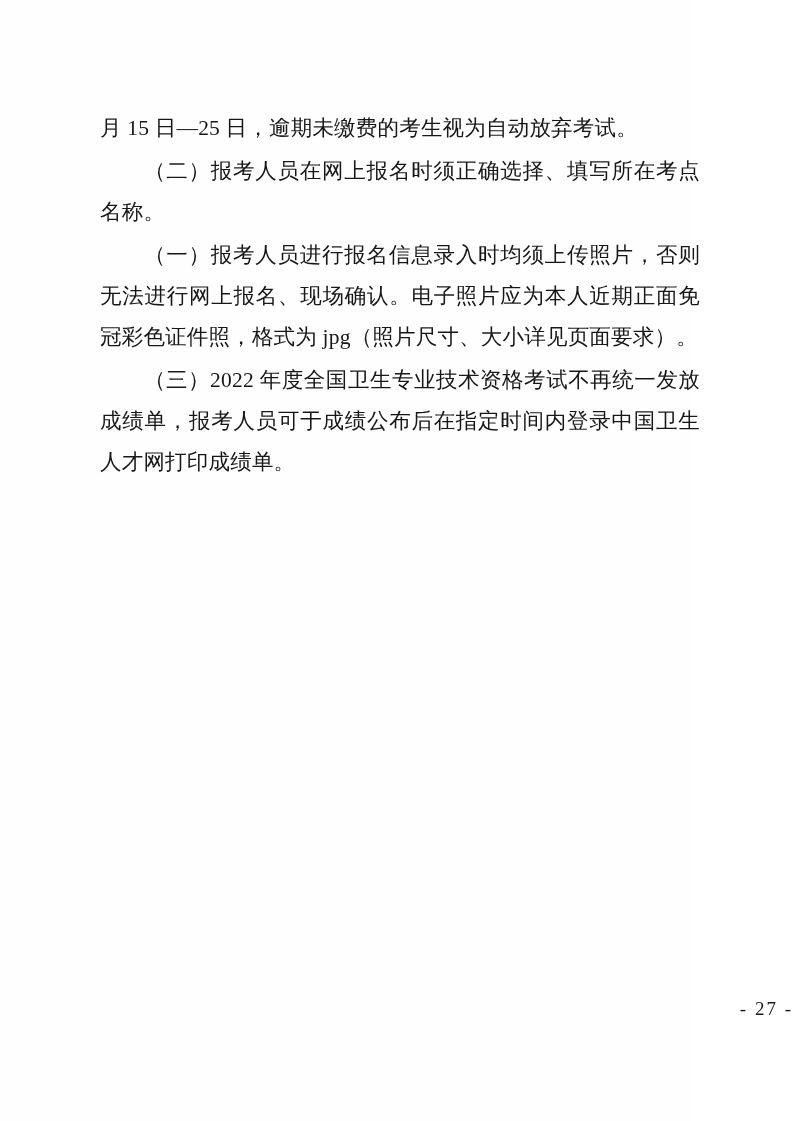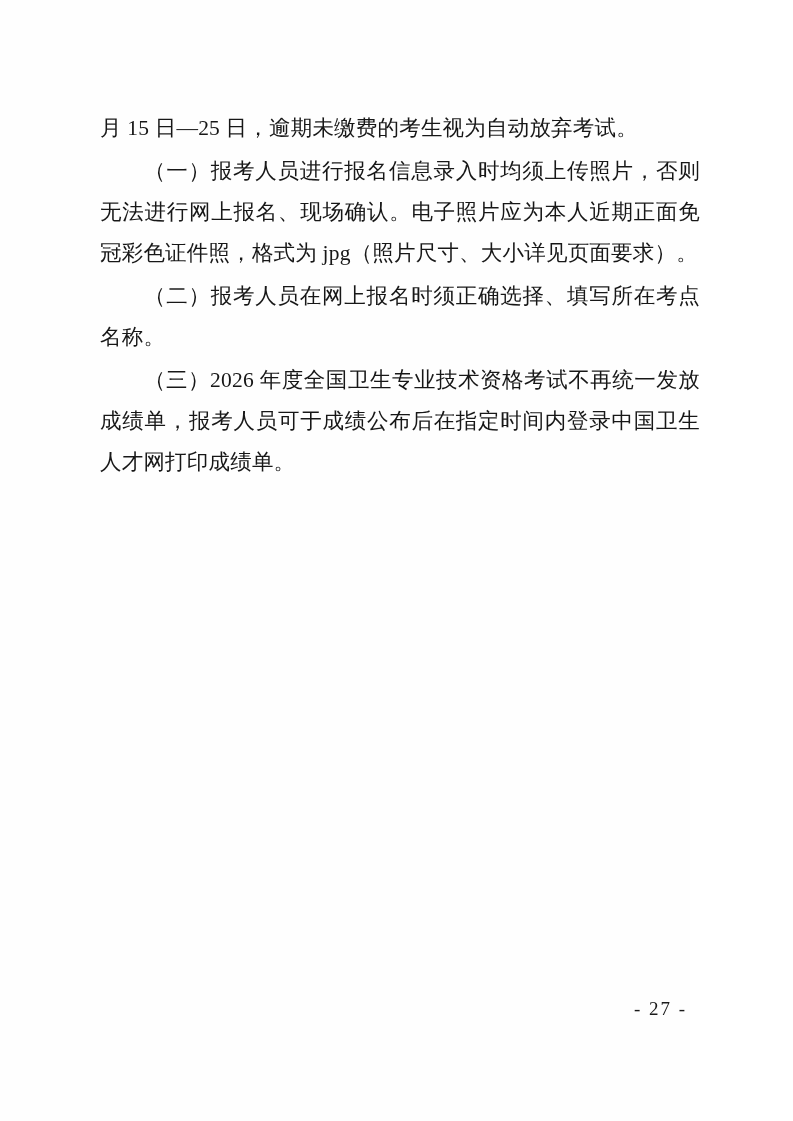--- a/index.html
+++ b/index.html
@@ -51,43 +51,43 @@
     font-weight: bold;
     color: #141414;
     margin: 4px 0 2px 0;
     letter-spacing: 1px;
   }
   .page-number {
     position: absolute;
     left: 0;
     top: 998px;
     width: 793px;
-    text-align: center;
+    text-align: right;
     font-size: 19px;
     color: #1a1a1a;
     letter-spacing: 2px;
   }
   .page-number .pn-inner {
     display: inline-block;
     margin-left: 528px;
   }
 </style>
 </head>
 <body>
 
 <div class="page">
   <div class="content">
 
     <p class="para">月 15 日—25 日，逾期未缴费的考生视为自动放弃考试。</p>
 
 
+    <p class="para indent">（二）报考人员在网上报名时须正确选择、填写所在考点名称。</p>
+
     <p class="para indent">（一）报考人员进行报名信息录入时均须上传照片，否则无法进行网上报名、现场确认。电子照片应为本人近期正面免冠彩色证件照，格式为 jpg（照片尺寸、大小详见页面要求）。</p>
 
-    <p class="para indent">（二）报考人员在网上报名时须正确选择、填写所在考点名称。</p>
-
-    <p class="para indent">（三）2026 年度全国卫生专业技术资格考试不再统一发放成绩单，报考人员可于成绩公布后在指定时间内登录中国卫生人才网打印成绩单。</p>
+    <p class="para indent">（三）2022 年度全国卫生专业技术资格考试不再统一发放成绩单，报考人员可于成绩公布后在指定时间内登录中国卫生人才网打印成绩单。</p>
 
   </div>
 
   <div class="page-number">
     <span class="pn-inner">- 27 -</span>
   </div>
 </div>
 
 </body></html>

